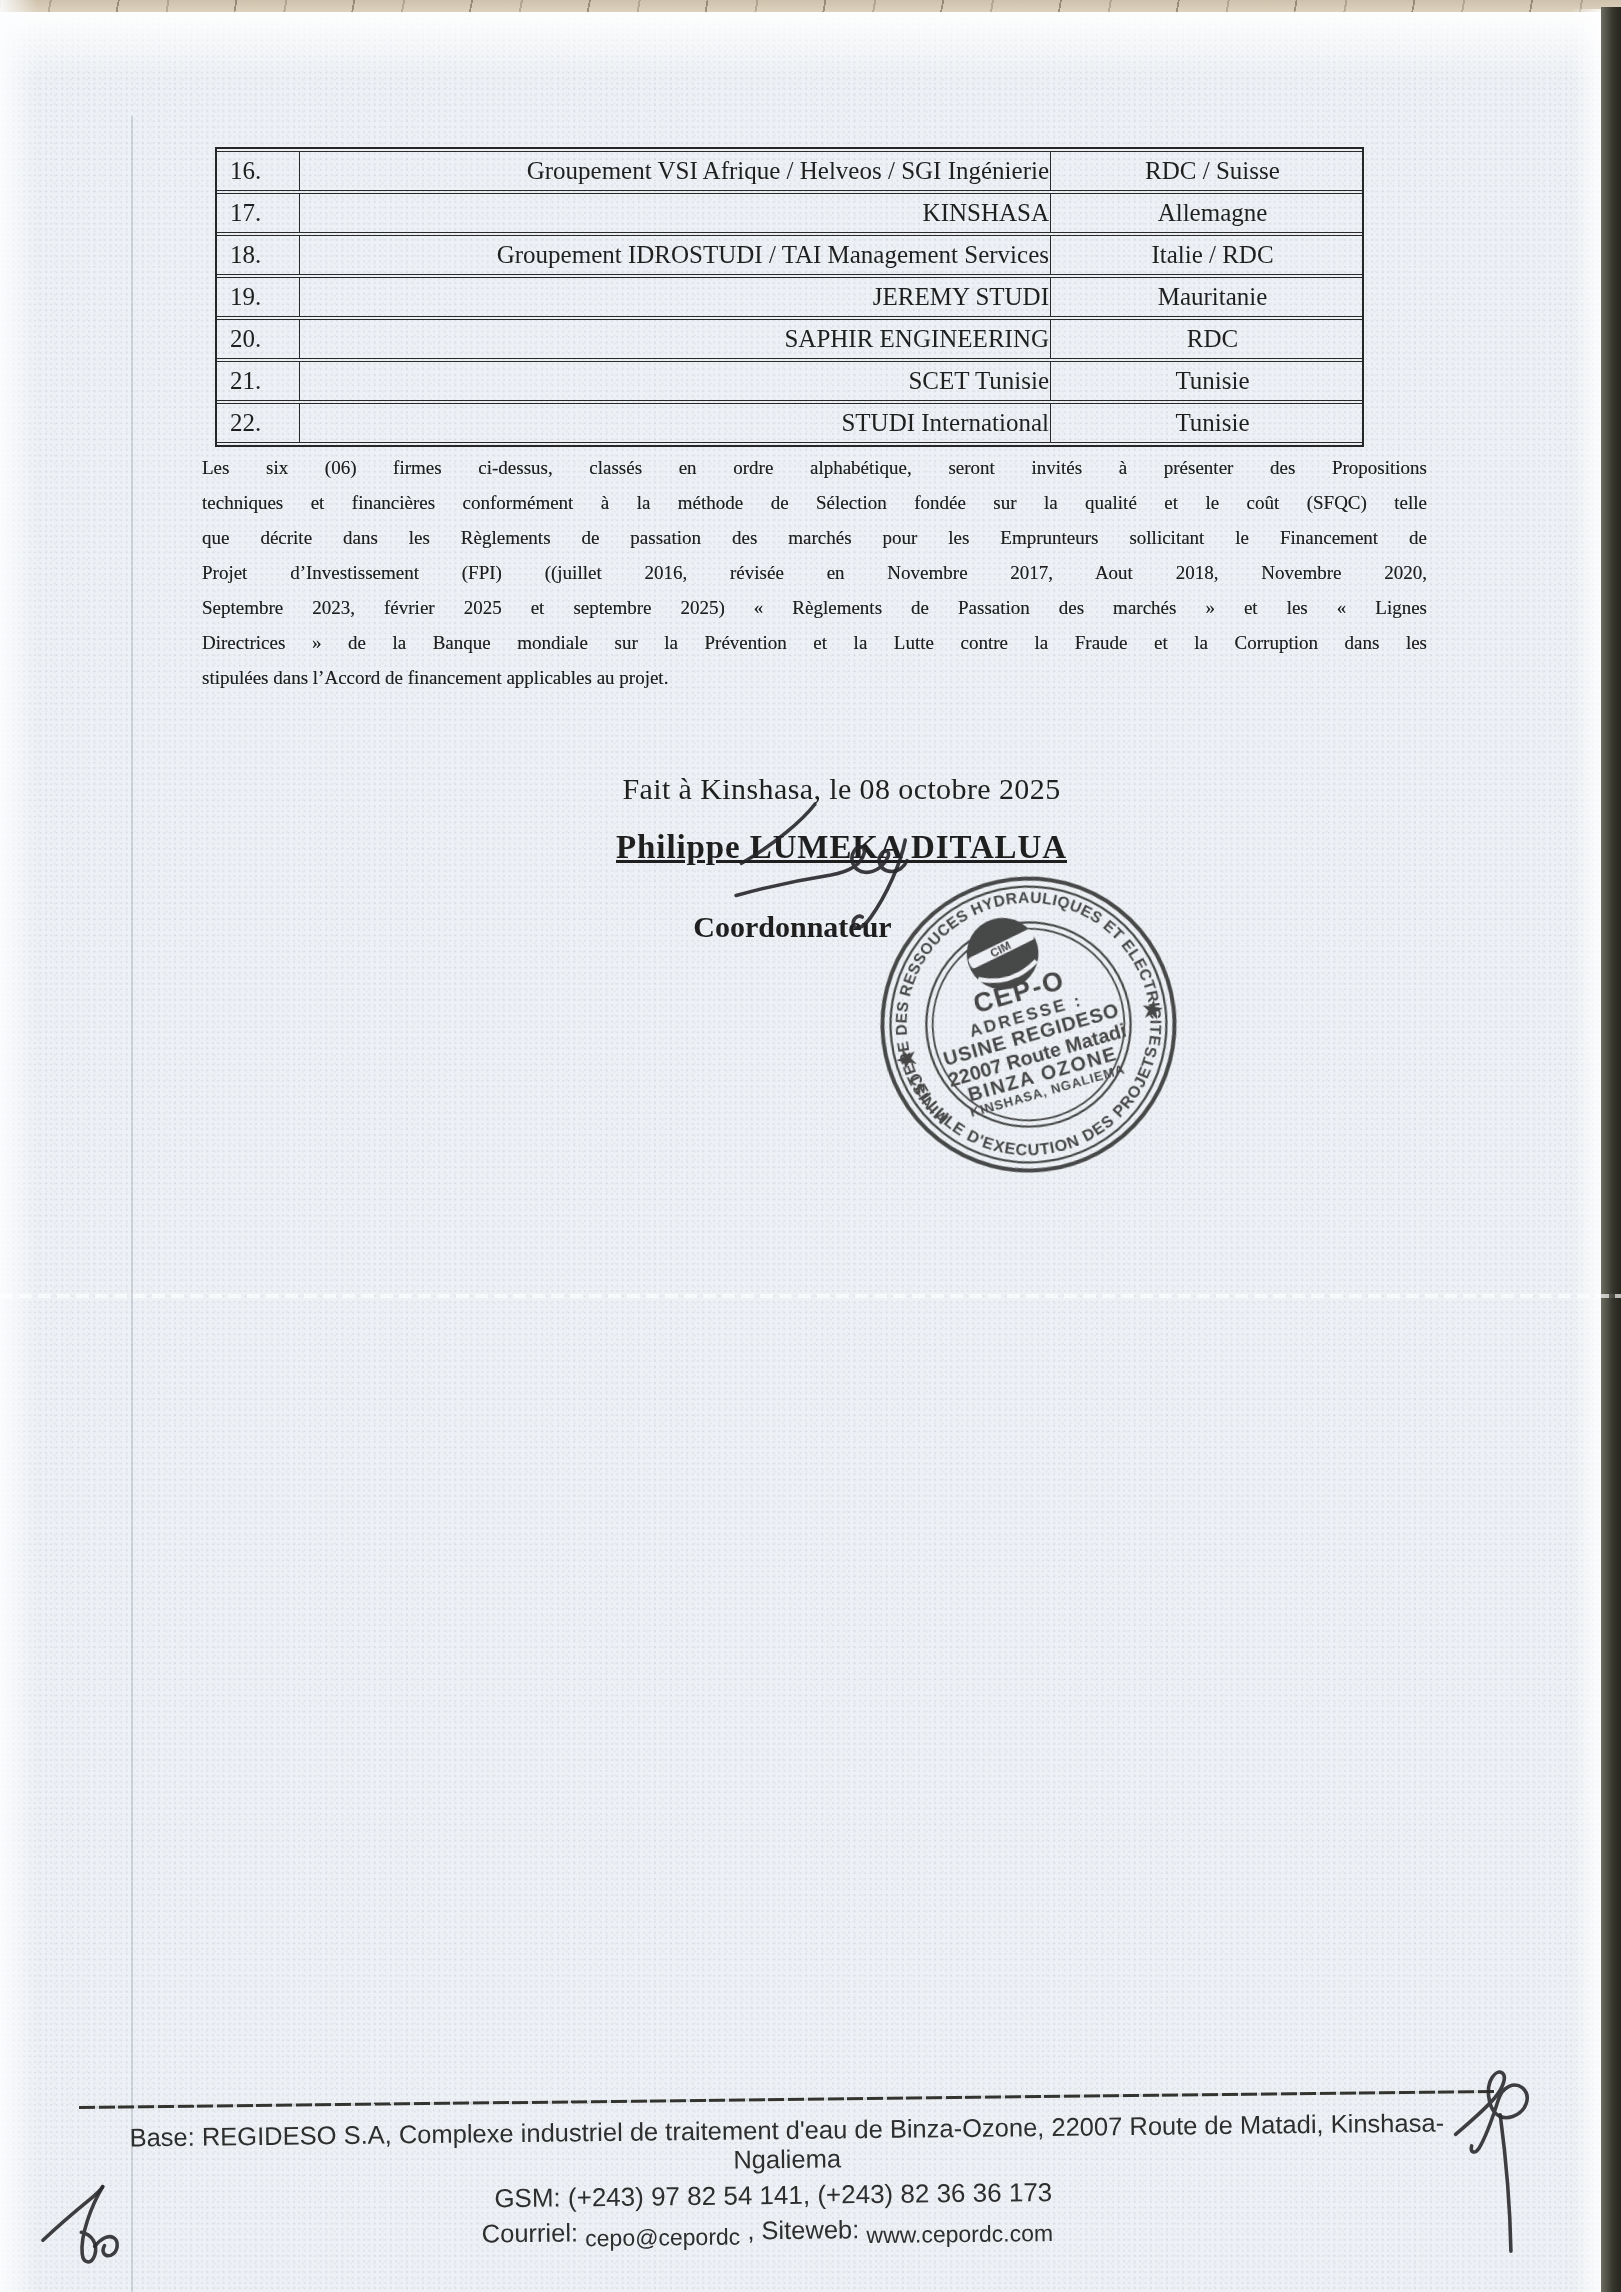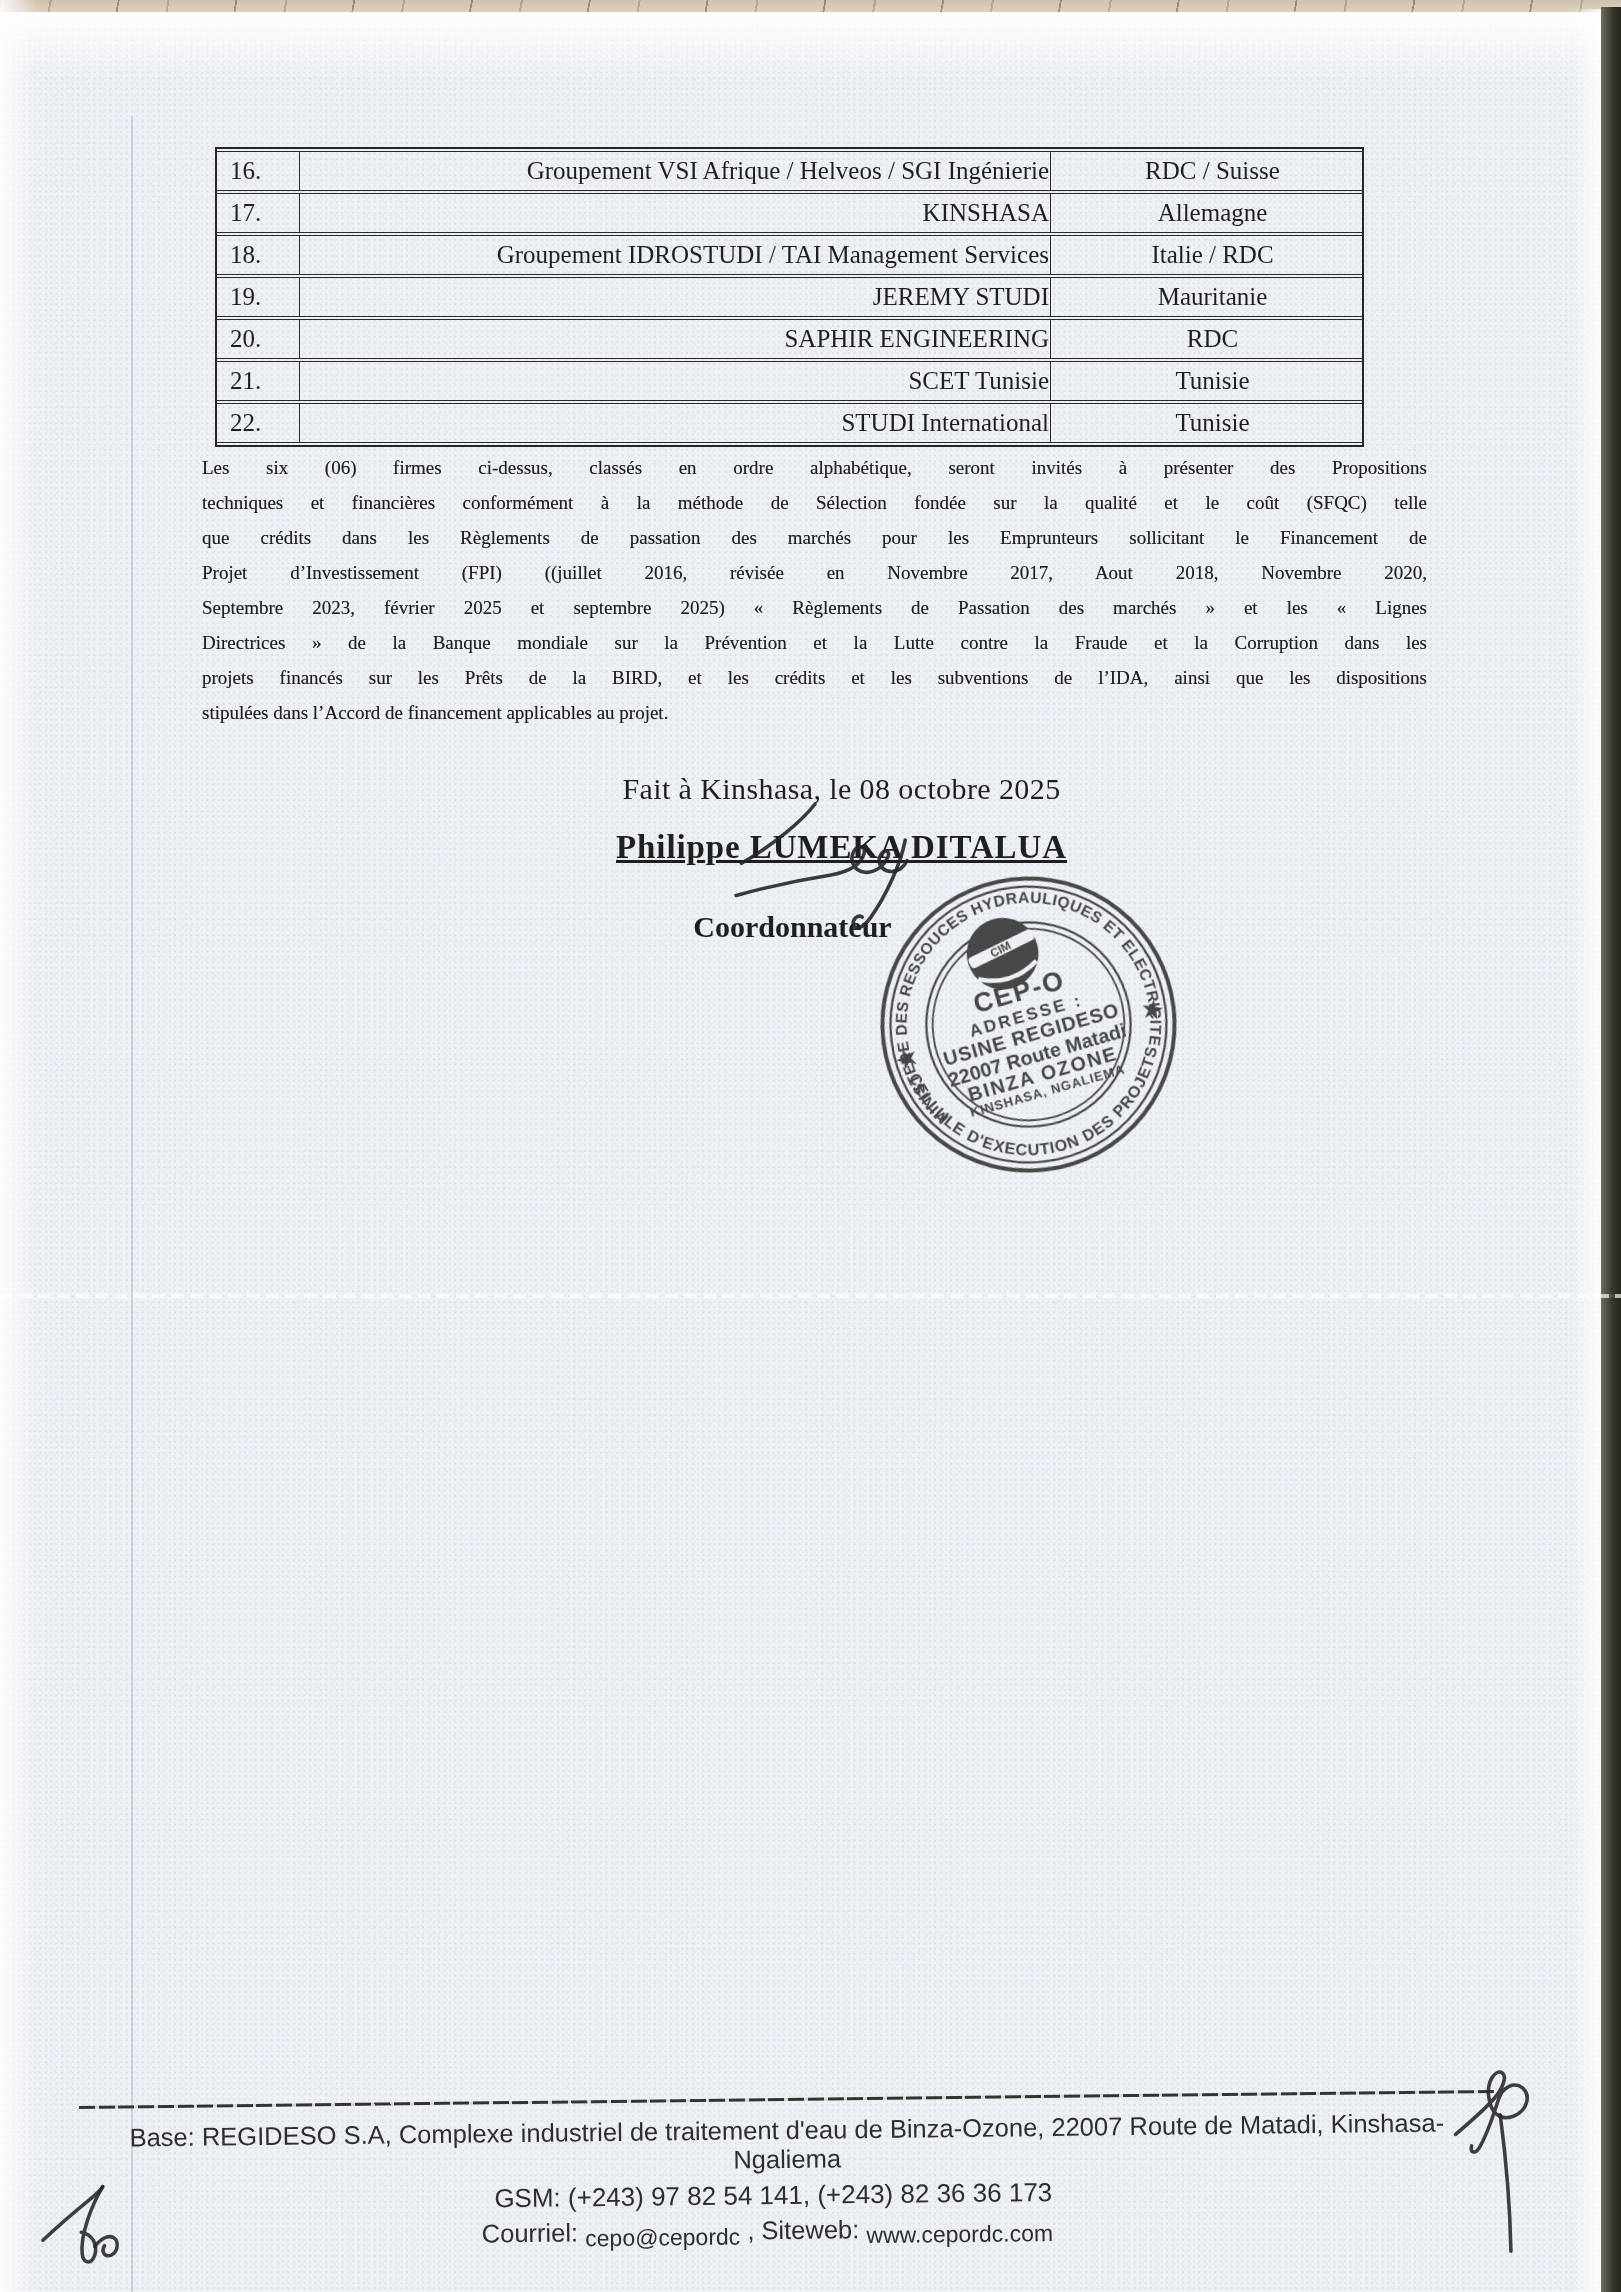--- a/index.html
+++ b/index.html
@@ -129,25 +129,24 @@
         <td class="c-num">22.</td>
         <td class="c-name">STUDI International</td>
         <td class="c-country">Tunisie</td>
       </tr>
     </tbody>
   </table>
 
   <div class="para">
     <div class="pline">Les six (06) firmes ci-dessus, classés en ordre alphabétique, seront invités à présenter des Propositions</div>
     <div class="pline">techniques et financières conformément à la méthode de Sélection fondée sur la qualité et le coût (SFQC) telle</div>
-    <div class="pline">que crédits dans les Règlements de passation des marchés pour les Emprunteurs sollicitant le Financement de</div>
+    <div class="pline">que décrite dans les Règlements de passation des marchés pour les Emprunteurs sollicitant le Financement de</div>
     <div class="pline">Projet d’Investissement (FPI) ((juillet 2016, révisée en Novembre 2017, Aout 2018, Novembre 2020,</div>
     <div class="pline">Septembre 2023, février 2025 et septembre 2025) « Règlements de Passation des marchés » et les « Lignes</div>
     <div class="pline">Directrices »  de la Banque mondiale sur la Prévention et la Lutte contre la Fraude et la Corruption dans les</div>
-    <div class="pline">projets financés sur les Prêts de la BIRD, et les crédits et les subventions de l’IDA, ainsi que les dispositions</div>
     <div class="pline last">stipulées dans l’Accord de financement applicables au projet.</div>
   </div>
 
   <div class="closing">
     <div class="fait">Fait à Kinshasa, le 08 octobre 2025</div>
     <div class="sname">Philippe LUMEKA DITALUA</div>
     <div class="stitle">Coordonnateur</div>
   </div>
 
   <svg class="sig-svg" width="269" height="170" viewBox="0 0 300 190">

